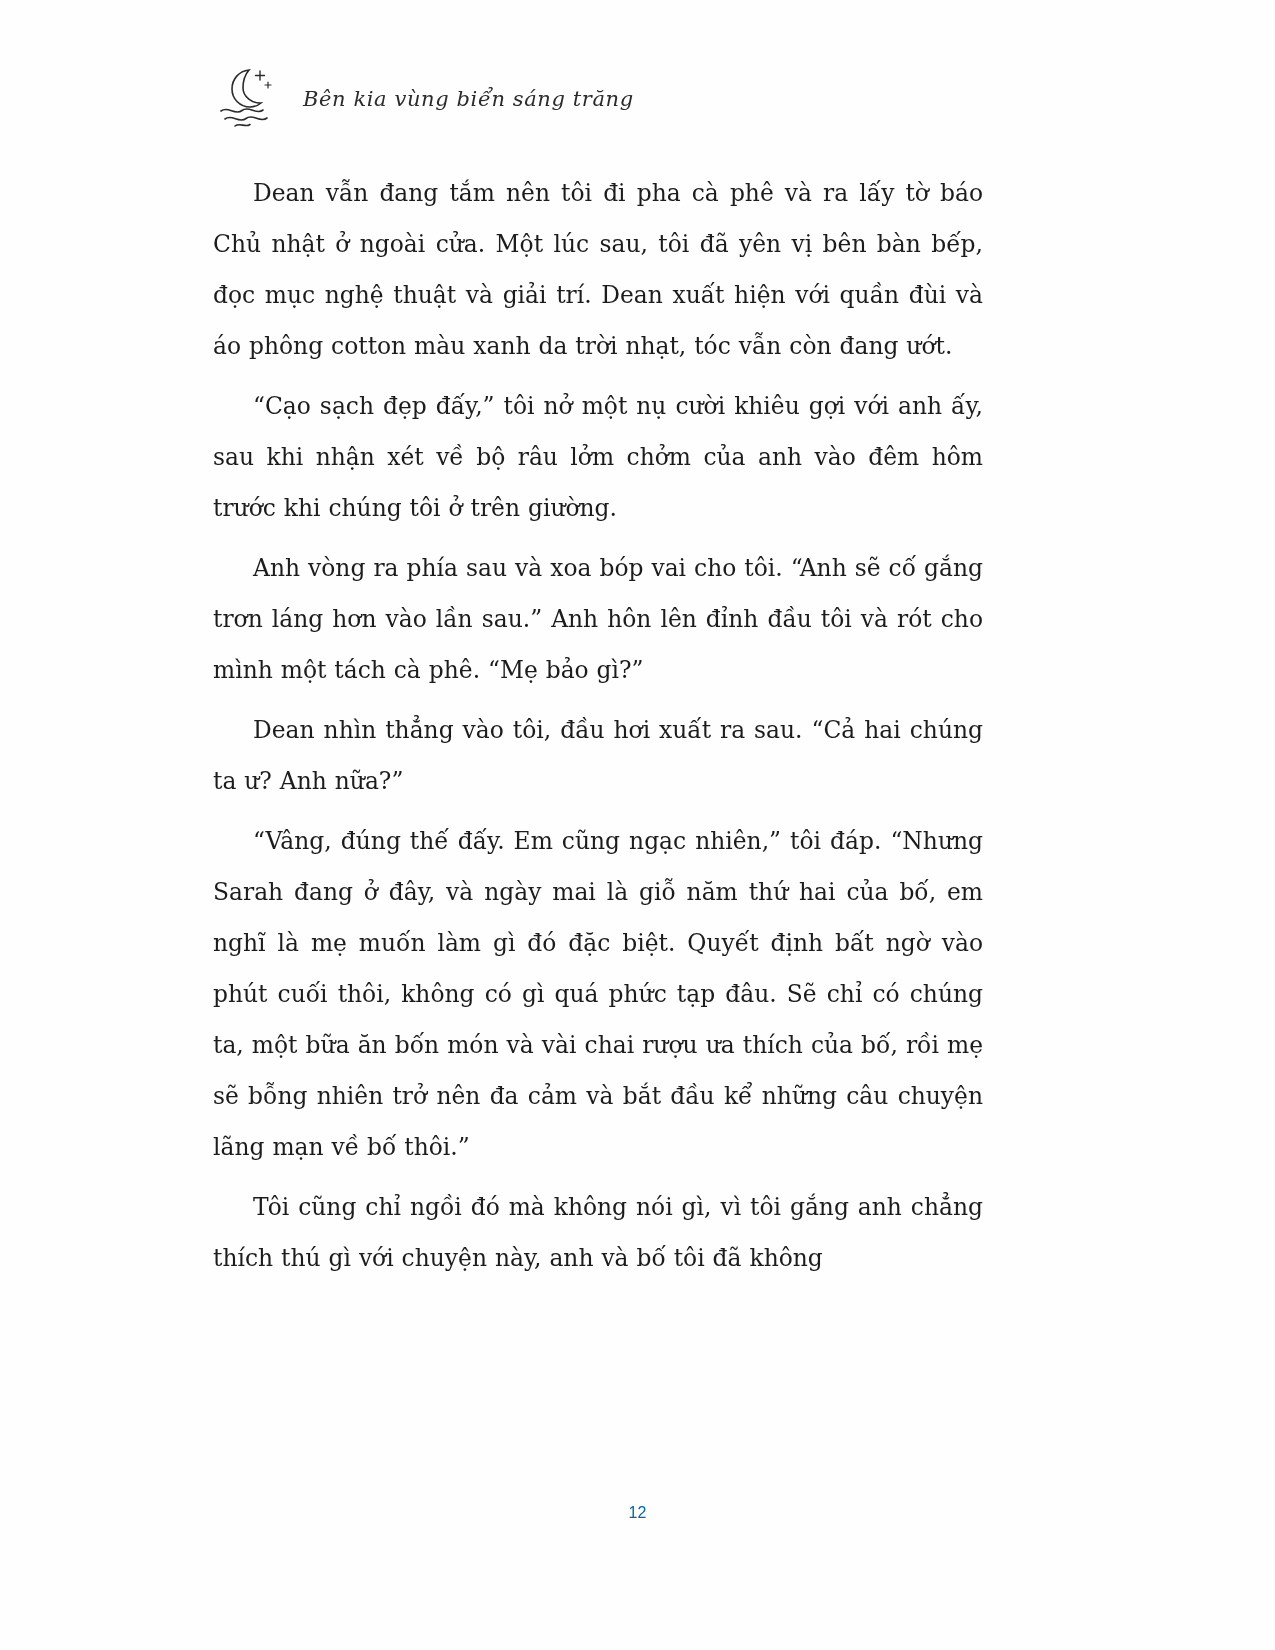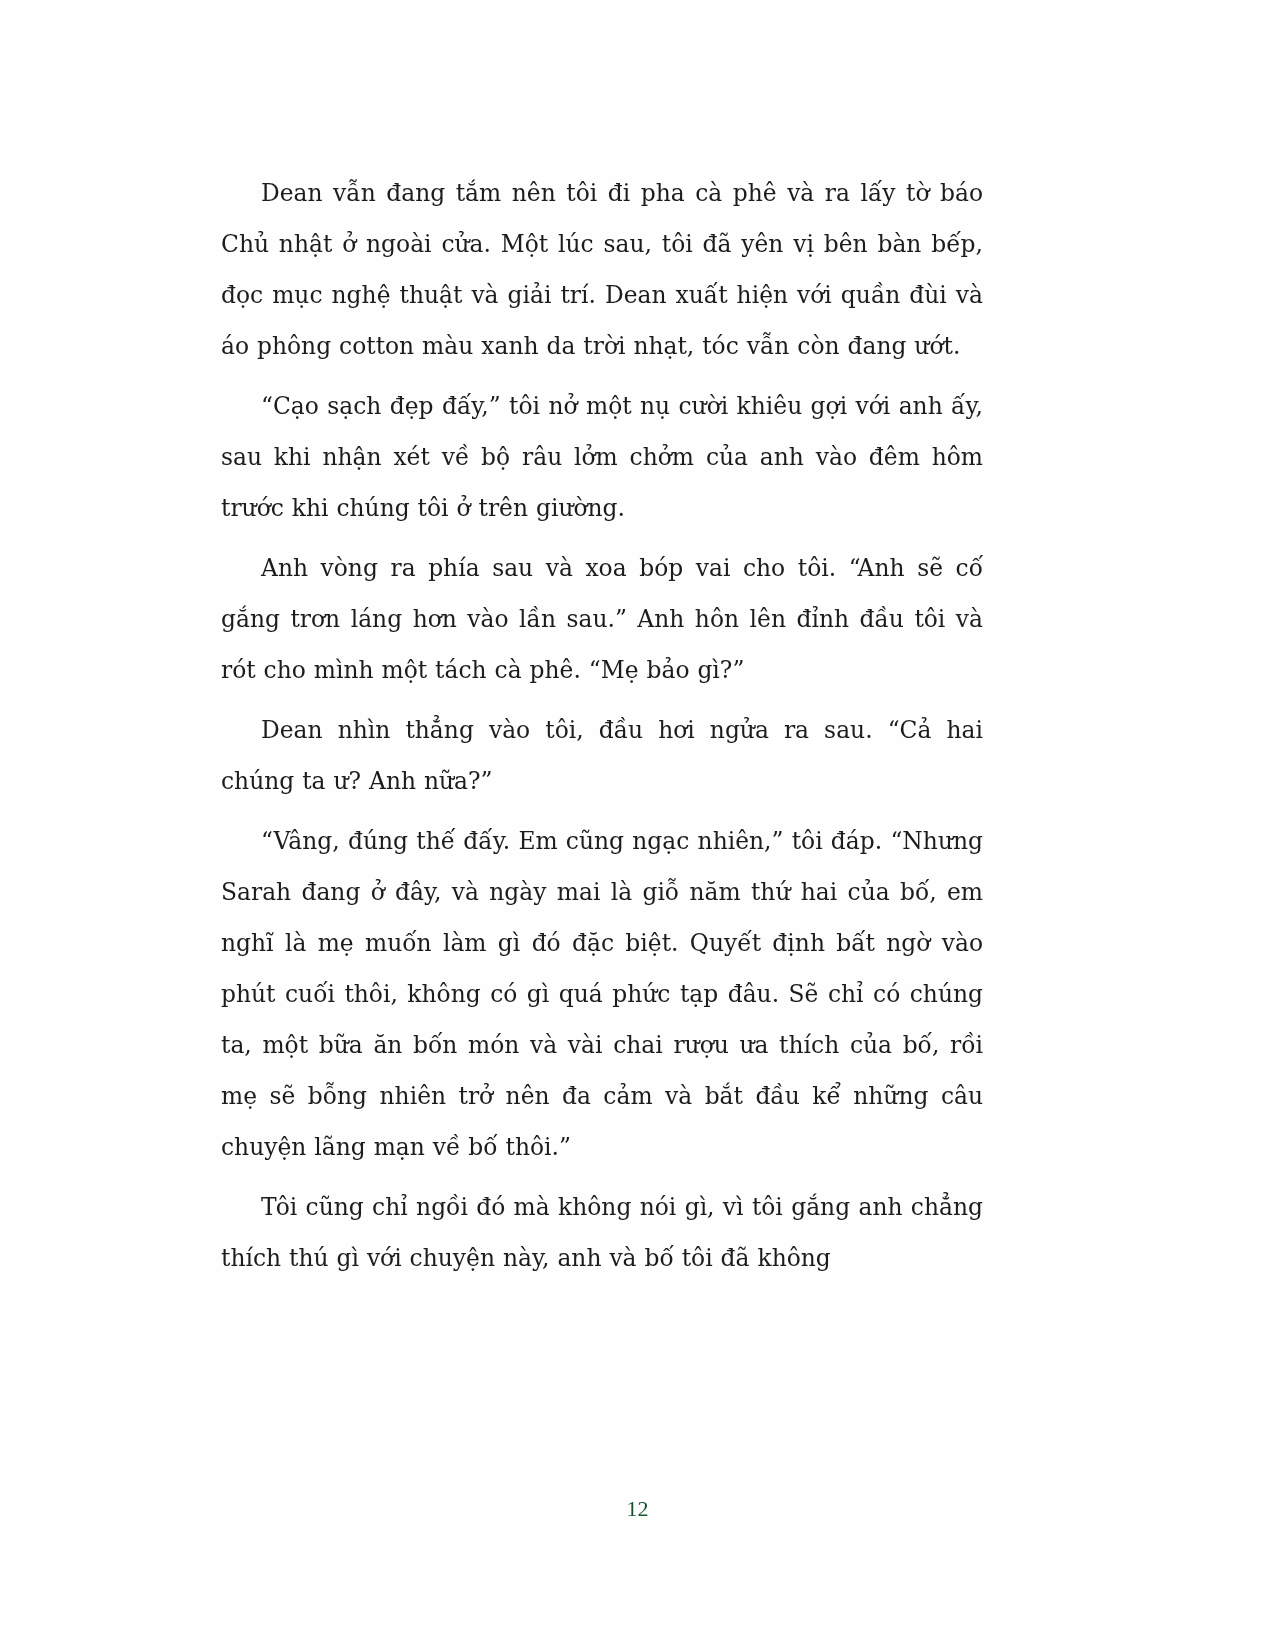--- a/index.html
+++ b/index.html
@@ -54,49 +54,64 @@
     top: 168px;
     left: 213px;
     width: 770px;
   }
   .para {
     font-family: "DejaVu Serif", serif;
     font-size: 23.4px;
     line-height: 51px;
     text-align: justify;
     text-indent: 40px;
-    margin: 0 0 9px 8px;
+    margin: 0 0 9px 0;
     color: #1c1c1c;
     word-spacing: 0.5px;
     hyphens: none;
   }
   .para:last-child { margin-bottom: 0; }
 
   
   .folio {
     position: absolute;
     bottom: 128px;
     left: 0;
     width: 100%;
     text-align: center;
-    font-family: Liberation Serif, serif;
-    font-size: 22px;
-    color: #14532d;
+    font-family: Liberation Sans, sans-serif;
+    font-size: 16px;
+    color: #0369a1;
   }
 </style>
 </head>
 <body>
 
 <div class="page">
 
+  <div class="running-head">
+    <span class="head-ornament">
+      <svg width="70" height="66" viewBox="0 0 70 66" xmlns="http://www.w3.org/2000/svg">
+        <g fill="none" stroke="#2b2b2b" stroke-width="1.6" stroke-linecap="round">
+          <path d="M34 6 C24 7 17 15 17 25 C17 35 25 43 35 43 C39 43 43 41.5 46 39 C37.5 39.5 28 33 28 24 C28 16.5 30.5 10 34 6 Z" fill="none"></path>
+          <path d="M45 7 l0 9 M40.5 11.5 l9 0" stroke-width="1.4"></path>
+          <path d="M53 18 l0 6 M50 21 l6 0" stroke-width="1.2"></path>
+          <path d="M6 47 C13 41.5 20 52 27 46.5 C34 41 41 51.5 48 46"></path>
+          <path d="M10 55 C17 49.5 24 60 31 54.5 C38 49 45 59.5 52 54"></path>
+          <path d="M20 62 C25 58 30 64 35 60.5"></path>
+        </g>
+      </svg>
+    </span>
+    <span class="head-title">Bên kia vùng biển sáng trăng</span>
+  </div>
 
   <div class="body-col">
     <p class="para">Dean vẫn đang tắm nên tôi đi pha cà phê và ra lấy tờ báo Chủ nhật ở ngoài cửa. Một lúc sau, tôi đã yên vị bên bàn bếp, đọc mục nghệ thuật và giải trí. Dean xuất hiện với quần đùi và áo phông cotton màu xanh da trời nhạt, tóc vẫn còn đang ướt.</p>
     <p class="para">“Cạo sạch đẹp đấy,” tôi nở một nụ cười khiêu gợi với anh ấy, sau khi nhận xét về bộ râu lởm chởm của anh vào đêm hôm trước khi chúng tôi ở trên giường.</p>
     <p class="para">Anh vòng ra phía sau và xoa bóp vai cho tôi. “Anh sẽ cố gắng trơn láng hơn vào lần sau.” Anh hôn lên đỉnh đầu tôi và rót cho mình một tách cà phê. “Mẹ bảo gì?”</p>
-    <p class="para">Dean nhìn thẳng vào tôi, đầu hơi ngửa ra sau. “Cả hai chúng ta ư? Anh nữa?”</p>
+    <p class="para">Dean nhìn thẳng vào tôi, đầu hơi xuất ra sau. “Cả hai chúng ta ư? Anh nữa?”</p>
     <p class="para">“Vâng, đúng thế đấy. Em cũng ngạc nhiên,” tôi đáp. “Nhưng Sarah đang ở đây, và ngày mai là giỗ năm thứ hai của bố, em nghĩ là mẹ muốn làm gì đó đặc biệt. Quyết định bất ngờ vào phút cuối thôi, không có gì quá phức tạp đâu. Sẽ chỉ có chúng ta, một bữa ăn bốn món và vài chai rượu ưa thích của bố, rồi mẹ sẽ bỗng nhiên trở nên đa cảm và bắt đầu kể những câu chuyện lãng mạn về bố thôi.”</p>
     <p class="para">Tôi cũng chỉ ngồi đó mà không nói gì, vì tôi gắng anh chẳng thích thú gì với chuyện này, anh và bố tôi đã không</p>
   </div>
 
   <div class="folio">12</div>
 
 </div>
 
 </body></html>

